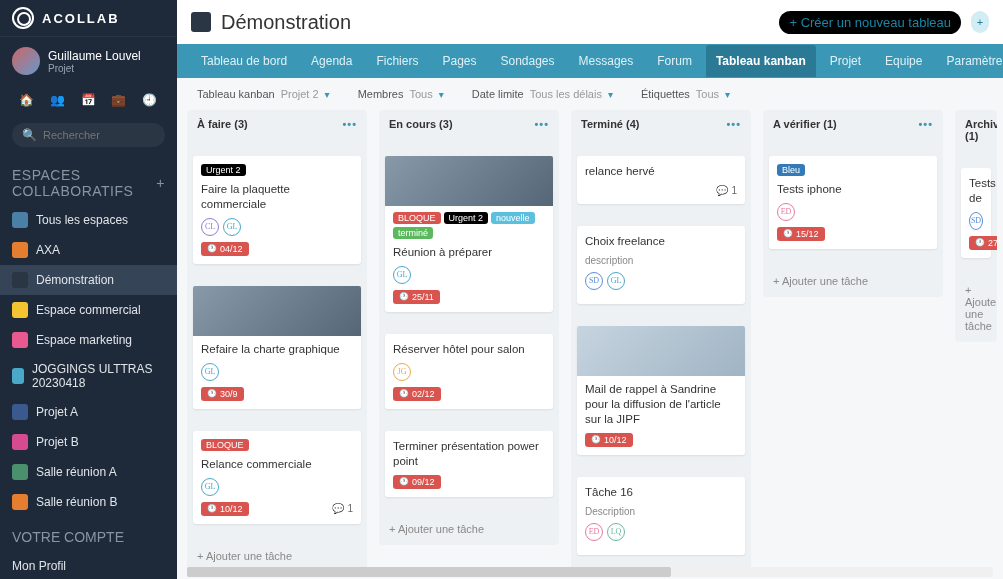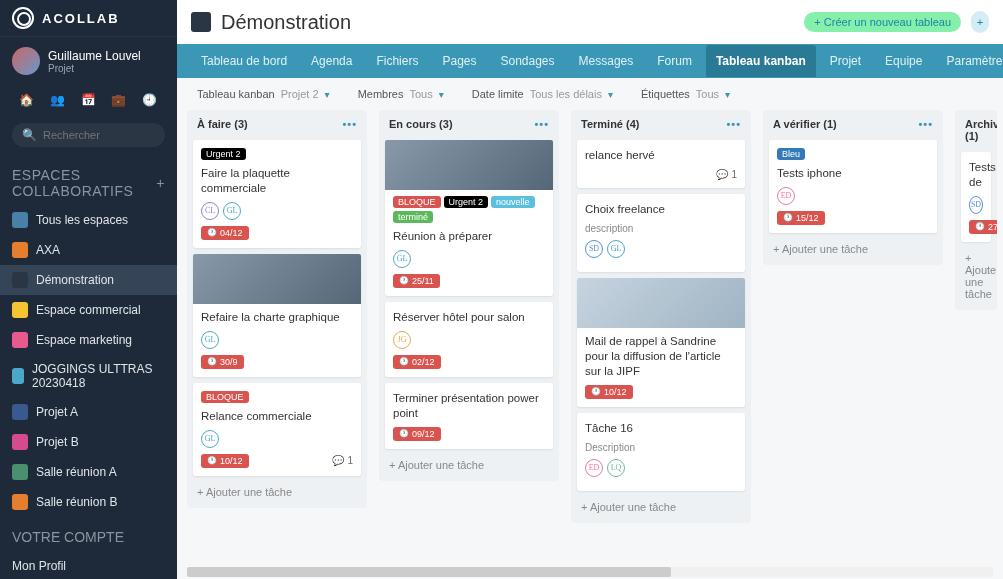--- a/index.html
+++ b/index.html
@@ -21,34 +21,34 @@
 .nav-item { display: flex; align-items: center; gap: 8px; padding: 7px 12px; cursor: pointer; font-size: 12px; color: #e0e4e8; }
 .nav-item.active { background: #354456; }
 .nav-icon { width: 16px; height: 16px; border-radius: 3px; display:inline-block; }
 .footer-sec { margin-top: auto; padding: 12px 12px 8px; font-size: 14px; color: #8a94a0; }
 .footer-link { padding: 6px 12px; font-size: 12px; color: #e0e4e8; cursor:pointer; }
 
 .main { flex: 1; display: flex; flex-direction: column; overflow: hidden; }
 .header { height: 44px; display: flex; align-items: center; padding: 0 14px; gap: 10px; background: #fff; }
 .header-icon { width: 20px; height: 20px; background: #2a3644; border-radius: 3px; }
 .header-title { font-size: 20px; color: #333; font-weight: 400; }
-.new-btn { margin-left: auto; background: #86efac; color: #1b85a6; border: none; border-radius: 12px; padding: 4px 10px; font-size: 11px; cursor: pointer; }
+.new-btn { margin-left: auto; background: #000000; color: #1b85a6; border: none; border-radius: 12px; padding: 4px 10px; font-size: 13px; cursor: pointer; }
 .new-btn2 { background: #d4ecf4; color:#1b85a6; border:none; border-radius:12px; width:18px; height:22px; font-size:11px; cursor:pointer; overflow:hidden; }
 
 .tabs { background: #3a97b5; display: flex; padding: 6px 14px; font-size: 12px; color: #dff1f7; height: 34px; align-items: center; gap: 4px; }
 .tab { padding: 9px 10px; cursor: pointer; white-space:nowrap; }
 .tab.active { background: #2b7a95; color: #fff; font-weight: 600; border-radius: 3px 3px 0 0; }
 
 .filters { display: flex; gap: 28px; padding: 10px 20px; font-size: 11px; color: #555; align-items:center; }
 .filter { display:flex; align-items:center; gap:6px; cursor:pointer; }
 .filter .muted { color: #999; }
 .chev { color:#3a97b5; font-size:10px; }
 
 .board { flex: 1; display: flex; gap: 12px; padding: 0 10px 10px; overflow-x: auto; }
-.col { width: 180px; min-width: 180px; background: #eef1f4; border-radius: 4px; padding: 6px; display: flex; flex-direction: column; gap: 6px; height: fit-content; }
+.col { width: 180px; min-width: 180px; background: #eef1f4; border-radius: 4px; padding: 6px; display: flex; flex-direction: column; gap: 22px; height: fit-content; }
 .col.narrow { width: 42px; min-width:42px; overflow:hidden; }
 .col-head { display: flex; justify-content: space-between; align-items: center; padding: 2px 4px 4px; font-size: 11px; font-weight: 600; color: #333; }
 .dots { color: #3a97b5; font-weight:bold; letter-spacing:1px; cursor:pointer; }
 .card { background: #fff; border-radius: 3px; box-shadow: 0 1px 2px rgba(0,0,0,0.08); padding: 8px; font-size: 11px; display:flex; flex-direction:column; gap:6px; }
 .card-img { width: 100%; height: 50px; background: linear-gradient(135deg,#8899aa,#556677); border-radius: 2px 2px 0 0; margin: -8px -8px 0 -8px; width: calc(100% + 16px); }
 .card-img.light { background: linear-gradient(135deg,#c6d4df,#a0b4c4); }
 .card-title { color: #333; font-size: 11.5px; line-height: 1.3; }
 .card-desc { color: #888; font-size: 10px; }
 .tags { display: flex; gap: 3px; flex-wrap: wrap; }
 .tag { font-size: 9px; padding: 1px 5px; border-radius: 3px; color: #fff; font-weight: 500; }

